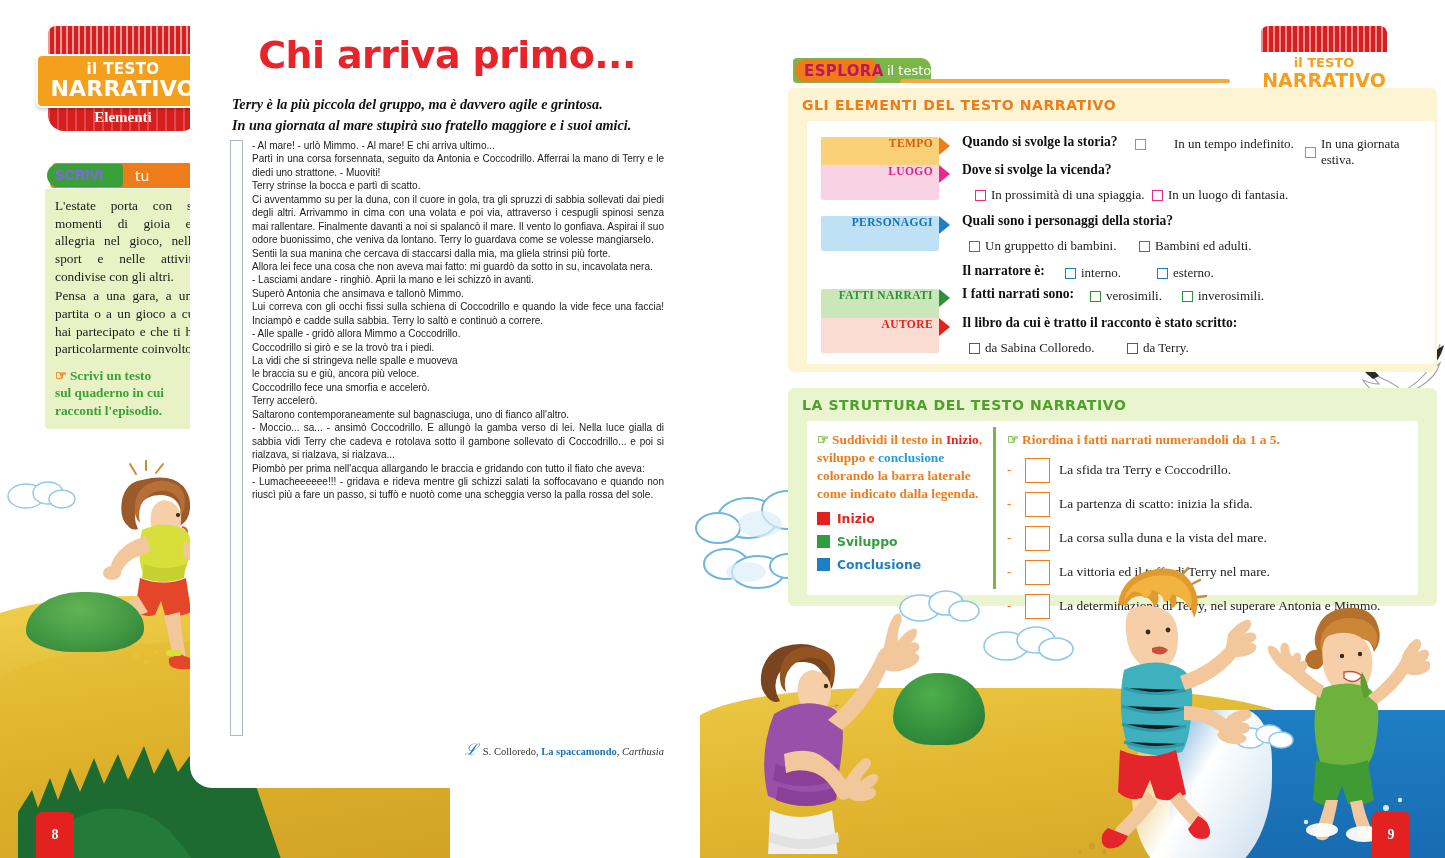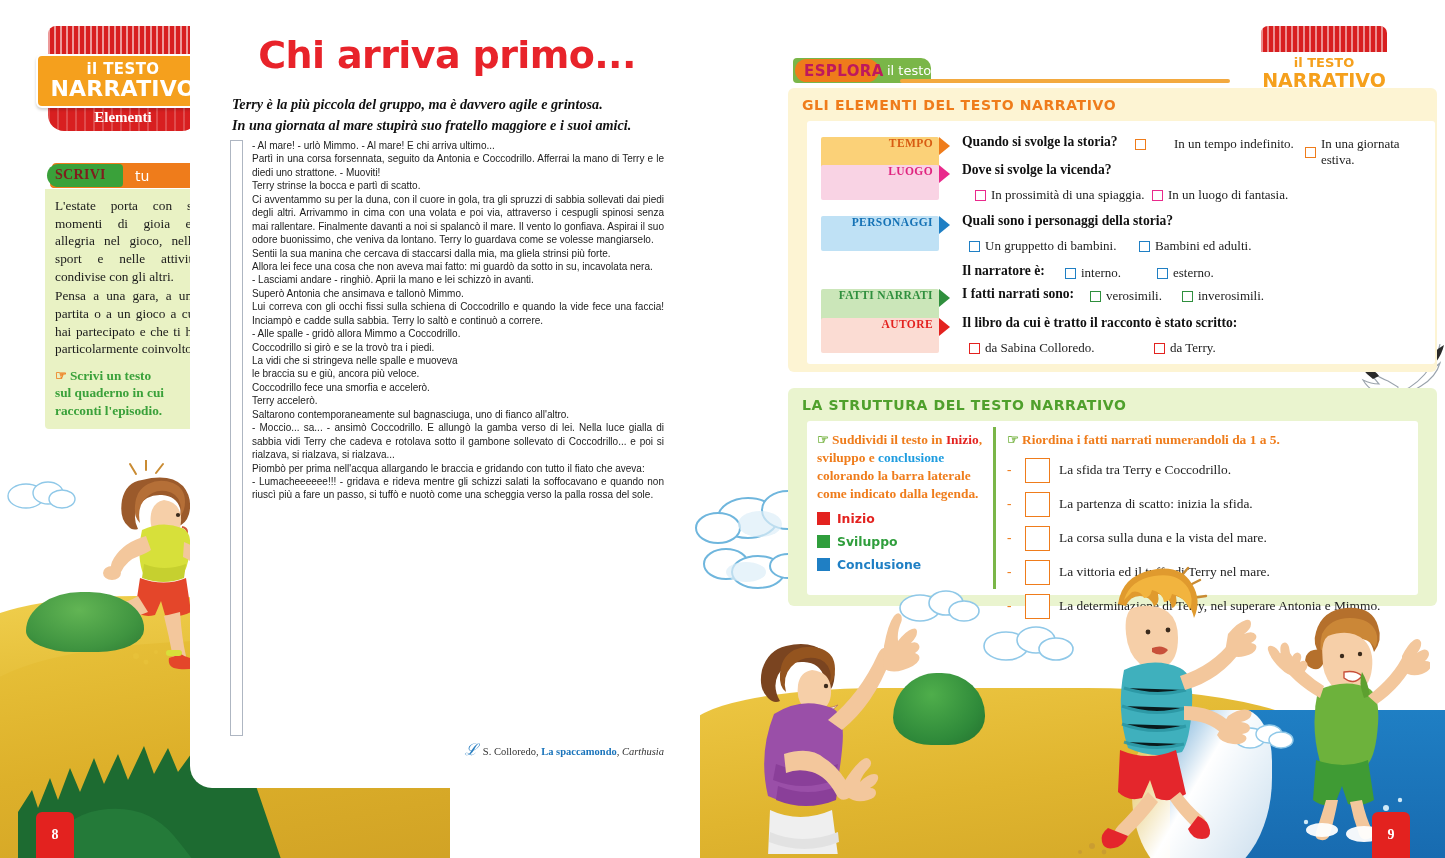--- a/index.html
+++ b/index.html
@@ -97,22 +97,22 @@
   .scrivi-pill { position:relative; height:26px; }
   .scrivi-pill .orange {
     position:absolute; left:6px; top:0; width:150px; height:25px; background:#ef7c1b;
     border-radius:4px; transform: skewX(-6deg);
   }
   .scrivi-pill .green {
     position:absolute; left:2px; top:1px; width:76px; height:23px; background:#3aa13a;
     border-radius:12px 4px 4px 12px;
   }
   .scrivi-pill .t1 {
-    position:absolute; left:10px; top:4px; color:#7f1d1d; font-size:14px; font-weight:bold;
-    letter-spacing:.3px; font-family:Liberation Serif, serif;
+    position:absolute; left:10px; top:4px; color:#8b5cf6; font-size:14px; font-weight:bold;
+    letter-spacing:.3px; font-family:Liberation Sans, sans-serif;
   }
   .scrivi-pill .t2 {
     position:absolute; left:90px; top:5px; color:#fff; font-size:14px;
     font-family:"DejaVu Sans", sans-serif;
   }
   .scrivi-body {
     background:#e9f2c4; border-radius:0 0 4px 4px; padding:8px 10px 10px 10px;
     font-family:"Liberation Serif", serif; font-size:13.3px; line-height:1.33; color:#1a1a1a;
     text-align:justify;
   }
@@ -536,21 +536,21 @@
         </div>
         <div class="tag" style="left: 14px; top: 197px; width: 118px; background: rgb(251, 220, 211); color: rgb(227, 34, 31);">
           <span>AUTORE</span>
           <span class="arrow" style="border-left: 11px solid rgb(227, 34, 31);"></span>
         </div>
         <div class="qtext" style="left: 155px; top: 194px;">Il libro da cui è tratto il racconto è stato scritto:</div>
         <div class="opt" style="left: 162px; top: 219px;">
           <span class="cbox" style="border-color: rgb(227, 34, 31);"></span>
           <span>da Sabina Colloredo.</span>
         </div>
-        <div class="opt" style="left: 320px; top: 219px; margin-left: 27px;">
+        <div class="opt" style="left: 320px; top: 219px;">
           <span class="cbox" style="border-color: rgb(227, 34, 31);"></span>
           <span>da Terry.</span>
         </div>
       </div>
   </div>
 
   <div class="green-box">
     <div class="hdr">LA STRUTTURA DEL TESTO NARRATIVO</div>
     <div class="green-inner">
       <div class="green-left">

